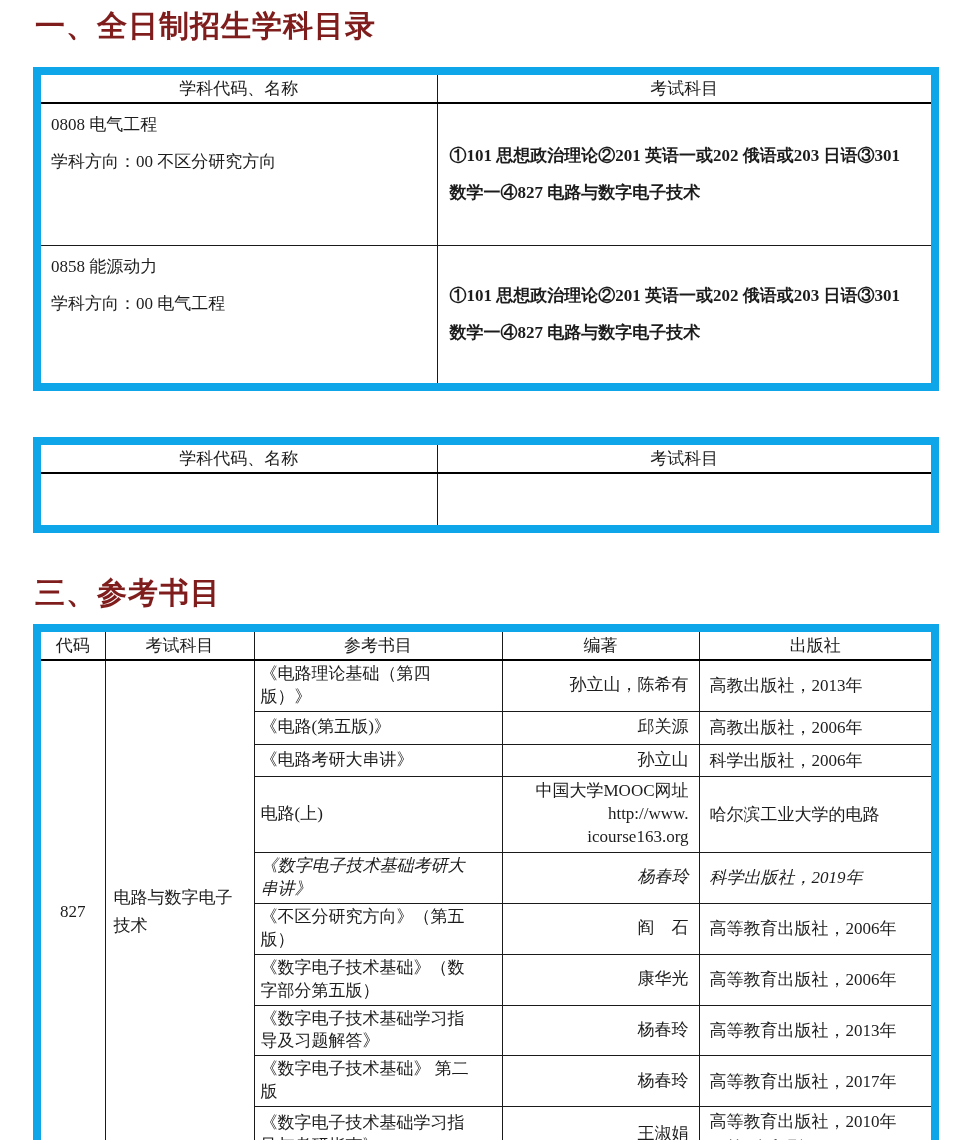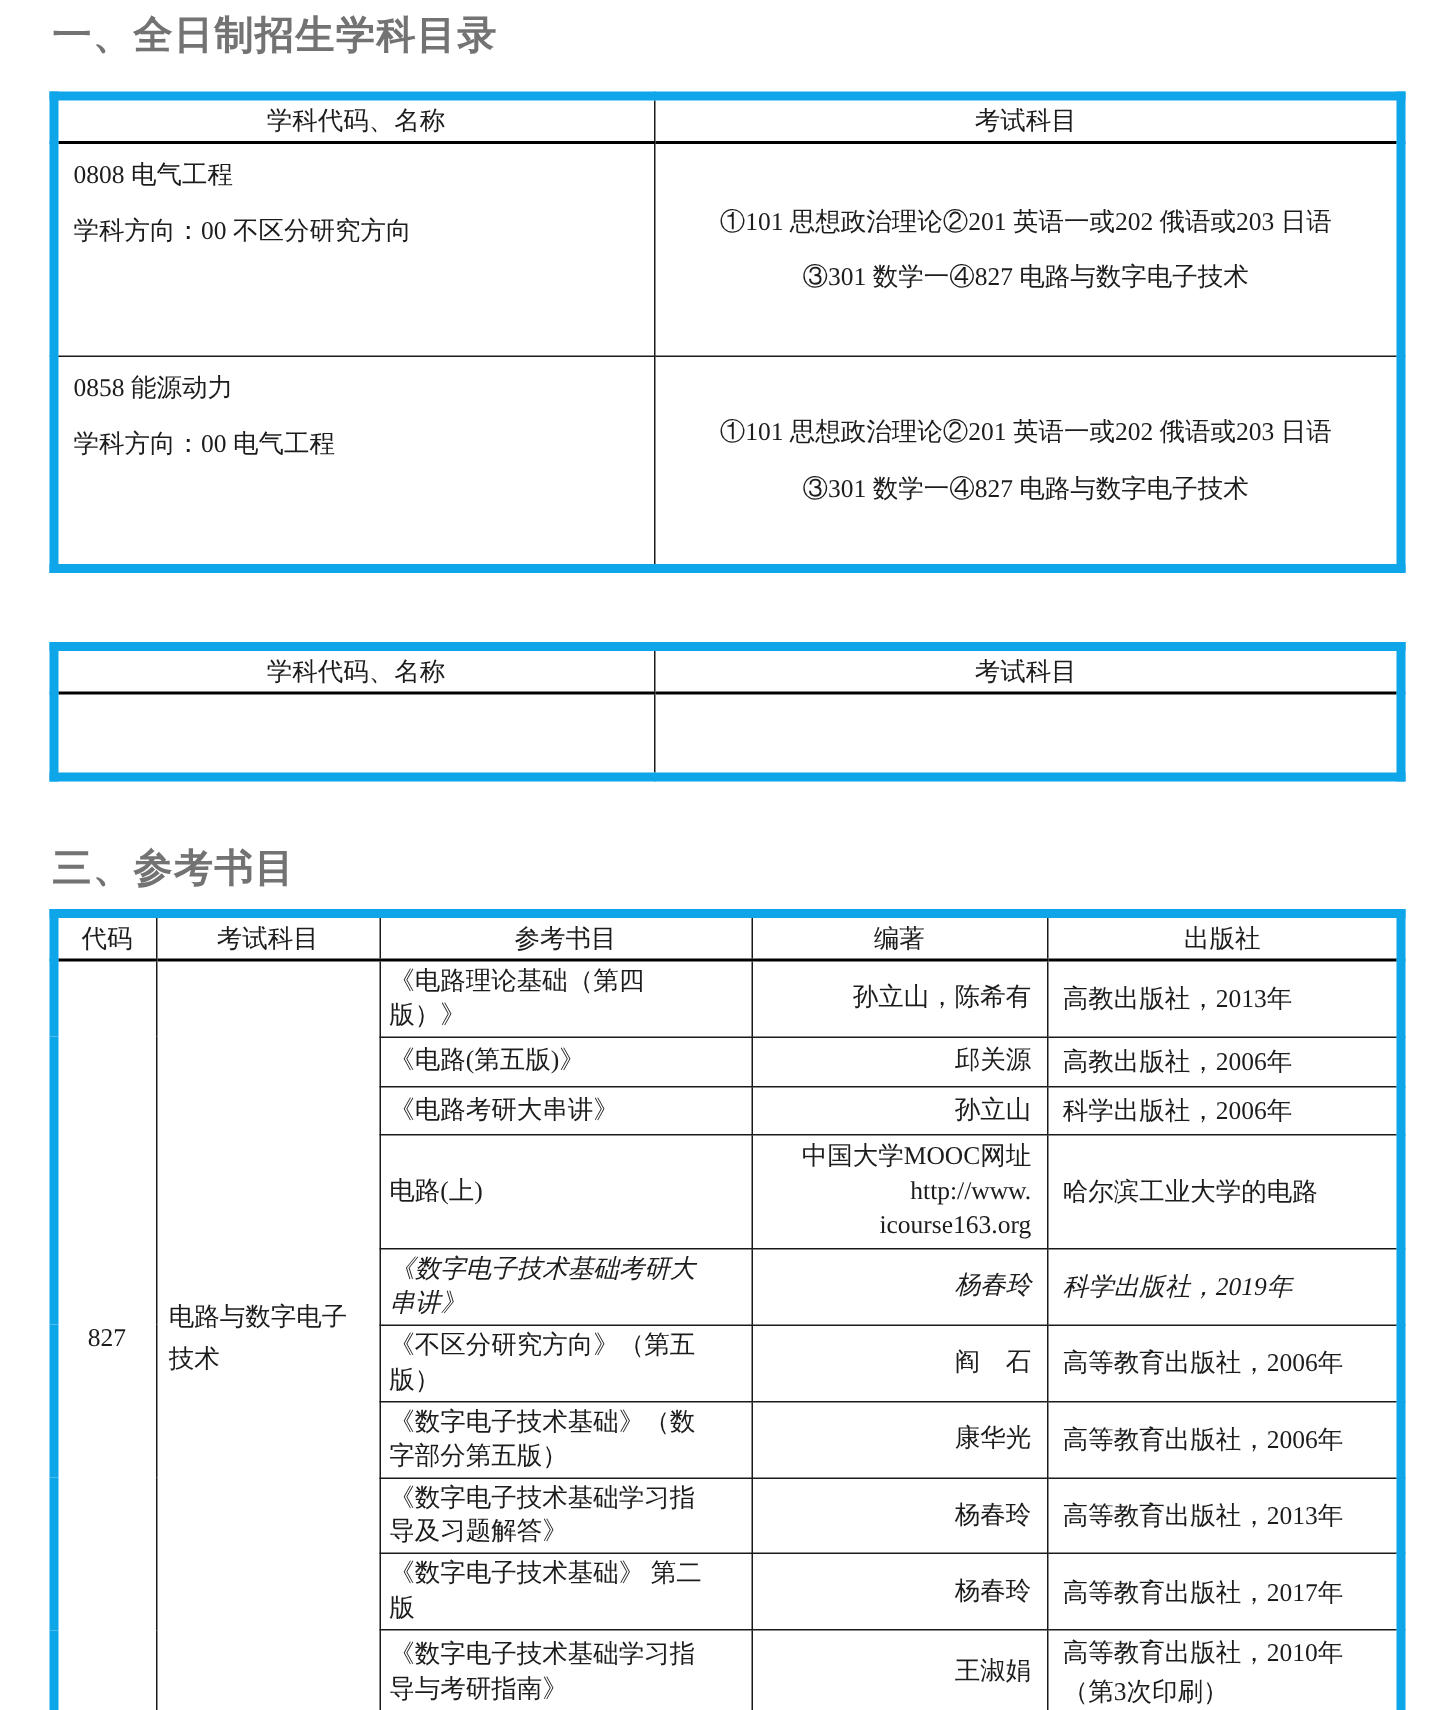--- a/index.html
+++ b/index.html
@@ -10,37 +10,37 @@
   body {
     width: 959px;
     height: 1140px;
     box-sizing: border-box;
     padding: 6px 28px 0 33px;
     color: #1c1c1c;
     font-family: "Liberation Serif", "DejaVu Serif", serif;
   }
   .doc-title {
     font-family: "Liberation Sans", "DejaVu Sans", sans-serif;
-    font-size: 26px;
+    font-size: 30px;
     font-weight: 700;
     letter-spacing: 1px;
-    color: #737373;
+    color: #7f1d1d;
     margin: 0 0 0 2px;
   }
   .title-gap-1 { margin-bottom: 20px; }
   .sec-2 { margin-top: 46px; }
   .sec-2 .doc-title { margin-bottom: 8px; }
   .sec-3 { margin-top: 40px; }
   .sec-3 .doc-title { margin-bottom: 10px; }
 
   table {
     border-collapse: collapse;
     table-layout: fixed;
     width: 898px;
-    border: 6px solid #0ea5e9;
+    border: 8px solid #0ea5e9;
     font-size: 17px;
     color: #1c1c1c;
   }
   th, td {
     border: 1px solid #1a1a1a;
     box-sizing: border-box;
     overflow: hidden;
   }
   th {
     font-weight: 400;
@@ -52,23 +52,24 @@
   .t12 th { height: 31px; }
   .t12 .subject-cell {
     vertical-align: top;
     text-align: left;
     padding: 2px 10px;
     line-height: 2.2;
     white-space: pre-line;
   }
   .t12 .exam-cell {
     vertical-align: middle;
-    text-align: center;
-    padding: 2px 28px;
+    text-align: left;
+    padding: 2px 12px;
     line-height: 2.2;
+    font-weight: bold;
   }
   .t1 tbody tr { height: 142px; }
   .t2 tbody tr { height: 56px; }
 
   .t3 th { height: 23px; }
   .t3 td { vertical-align: middle; }
   .t3 .code-cell {
     text-align: center;
     padding: 2px 2px;
   }

